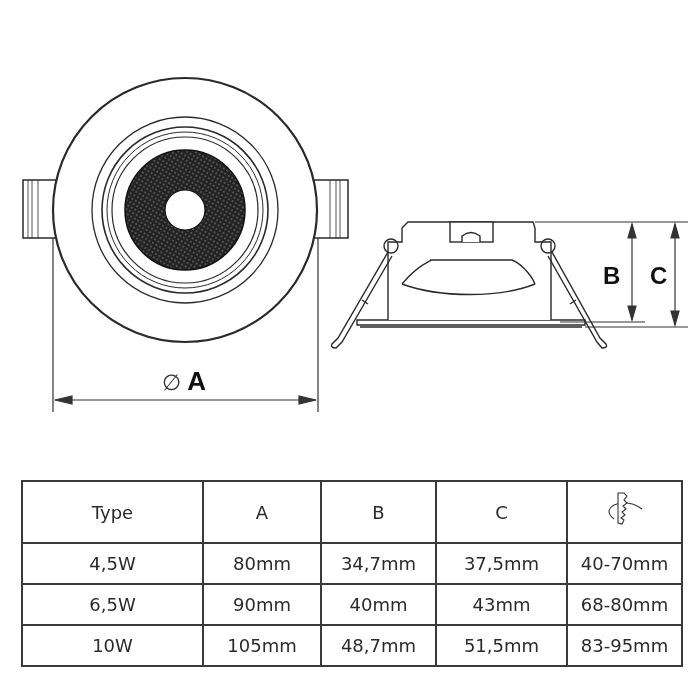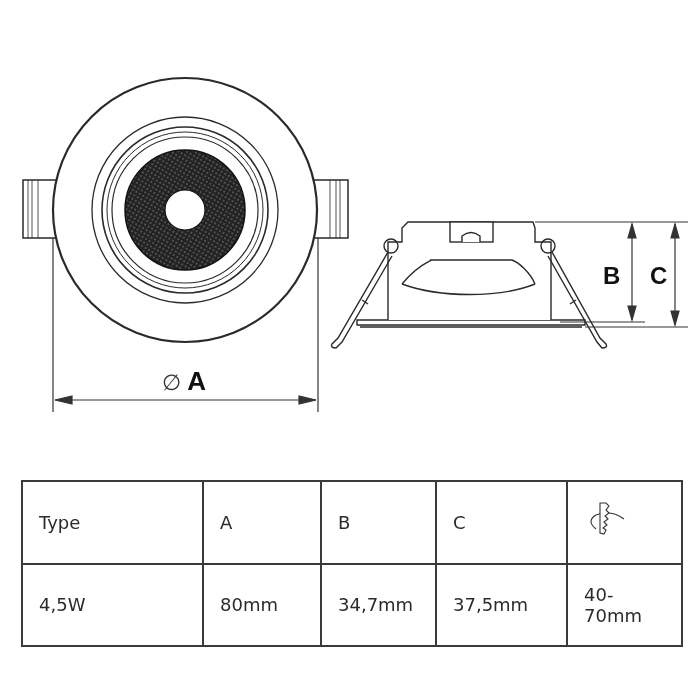--- a/index.html
+++ b/index.html
@@ -6,21 +6,21 @@
   body { width: 700px; height: 700px; position: relative; overflow: hidden;
          font-family: "DejaVu Sans", "Liberation Sans", sans-serif; color: #222; }
   .drawing { position: absolute; left: 0; top: 0; width: 700px; height: 470px; }
   .lbl { position: absolute; font-family: "Liberation Sans", sans-serif; font-weight: bold; color: #111; }
   .lbl-a { left: 162px; top: 366px; font-size: 26px; }
   .lbl-a .phi { font-weight: normal; font-size: 22px; margin-right: 6px; color: #333; }
   .lbl-b { left: 603px; top: 262px; font-size: 24px; }
   .lbl-c { left: 650px; top: 262px; font-size: 24px; }
   table.spec { position: absolute; left: 21px; top: 480px; width: 660px; height: 167px;
                border-collapse: collapse; table-layout: fixed; }
-  table.spec td, table.spec th { border: 2px solid #3a3a3a; text-align: left; padding: 16px;
+  table.spec td, table.spec th { border: 2px solid #3a3a3a; text-align: center; padding: 9px;
                font-weight: normal; font-size: 18px; color: #2b2b2b; font-family: "DejaVu Sans", sans-serif; }
   table.spec tr.head { height: 53px; }
   table.spec tr.row { height: 38px; margin-left: 10px; }
   .col-type { width: 181px; } .col-a { width: 118px; } .col-b { width: 115px; }
   .col-c { width: 131px; } .col-cut { width: 115px; }
 </style>
 </head>
 <body>
 
 <div class="drawing">
@@ -125,14 +125,28 @@
       </svg>
     </th>
   </tr>
   <tr class="row">
     <td>4,5W</td>
     <td>80mm</td>
     <td>34,7mm</td>
     <td>37,5mm</td>
     <td>40-70mm</td>
   </tr>
+  <tr class="row">
+    <td>6,5W</td>
+    <td>90mm</td>
+    <td>40mm</td>
+    <td>43mm</td>
+    <td>68-80mm</td>
+  </tr>
+  <tr class="row">
+    <td>10W</td>
+    <td>105mm</td>
+    <td>48,7mm</td>
+    <td>51,5mm</td>
+    <td>83-95mm</td>
+  </tr>
 </tbody>
   </table>
 
 </body></html>

